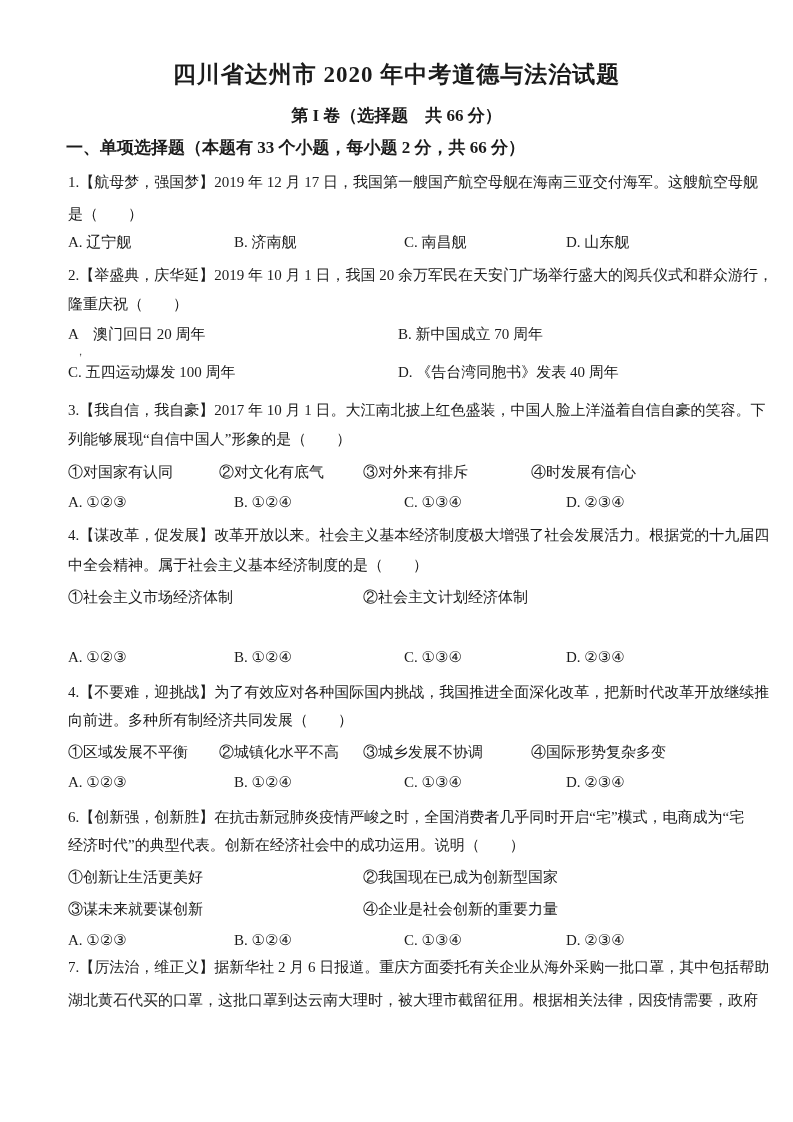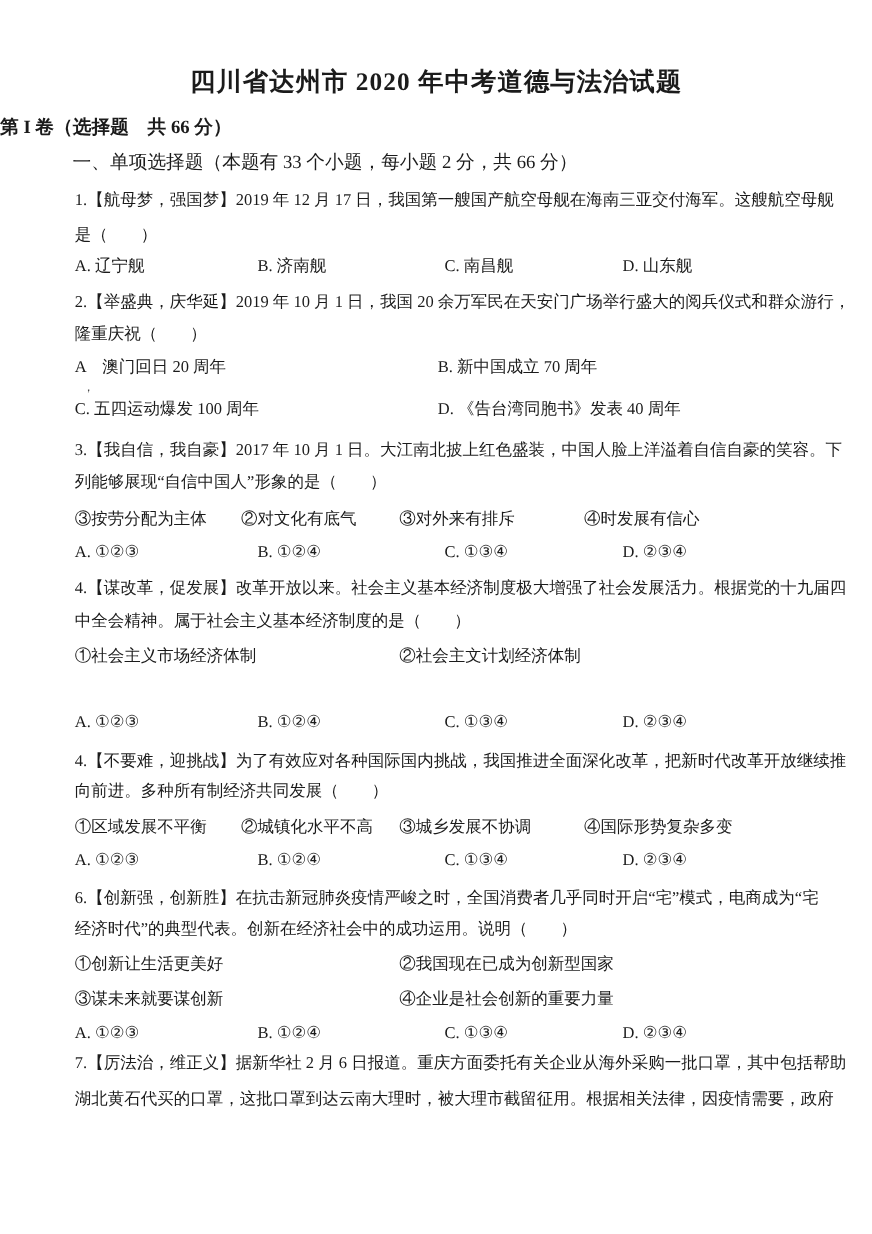--- a/index.html
+++ b/index.html
@@ -18,29 +18,30 @@
     margin: 0;
     text-align: center;
     font-size: 23px;
     font-weight: bold;
     letter-spacing: 1px;
     white-space: pre;
   }
   .subtitle {
     position: absolute;
     top: 104px; left: 0; width: 100%;
+    text-align: center;
     font-size: 17px;
     font-weight: bold;
     white-space: pre;
   }
   .section-heading {
     position: absolute;
     left: 66px; top: 136px;
     font-size: 17px;
-    font-weight: normal;
+    font-weight: bold;
     white-space: pre;
   }
   .line {
     position: absolute;
     left: 68px;
     font-size: 15px;
     line-height: 20px;
     white-space: pre;
   }
   .row {
@@ -90,21 +91,21 @@
   </div>
   <div class="stray">，</div>
   <div class="row" style="top:362px">
     <span style="left:0">C. 五四运动爆发 100 周年</span>
     <span style="left:330px">D. 《告台湾同胞书》发表 40 周年</span>
   </div>
 
   <div class="line" style="top:400px">3.【我自信，我自豪】2017 年 10 月 1 日。大江南北披上红色盛装，中国人脸上洋溢着自信自豪的笑容。下</div>
   <div class="line" style="top:429px">列能够展现“自信中国人”形象的是（　　）</div>
   <div class="row" style="top:462px">
-    <span style="left:0">③按劳分配为主体</span>
+    <span style="left:0">①对国家有认同</span>
     <span style="left:151px">②对文化有底气</span>
     <span style="left:295px">③对外来有排斥</span>
     <span style="left:463px">④时发展有信心</span>
   </div>
   <div class="row" style="top:492px">
     <span style="left:0">A. ①②③</span>
     <span style="left:166px">B. ①②④</span>
     <span style="left:336px">C. ①③④</span>
     <span style="left:498px">D. ②③④</span>
   </div>

